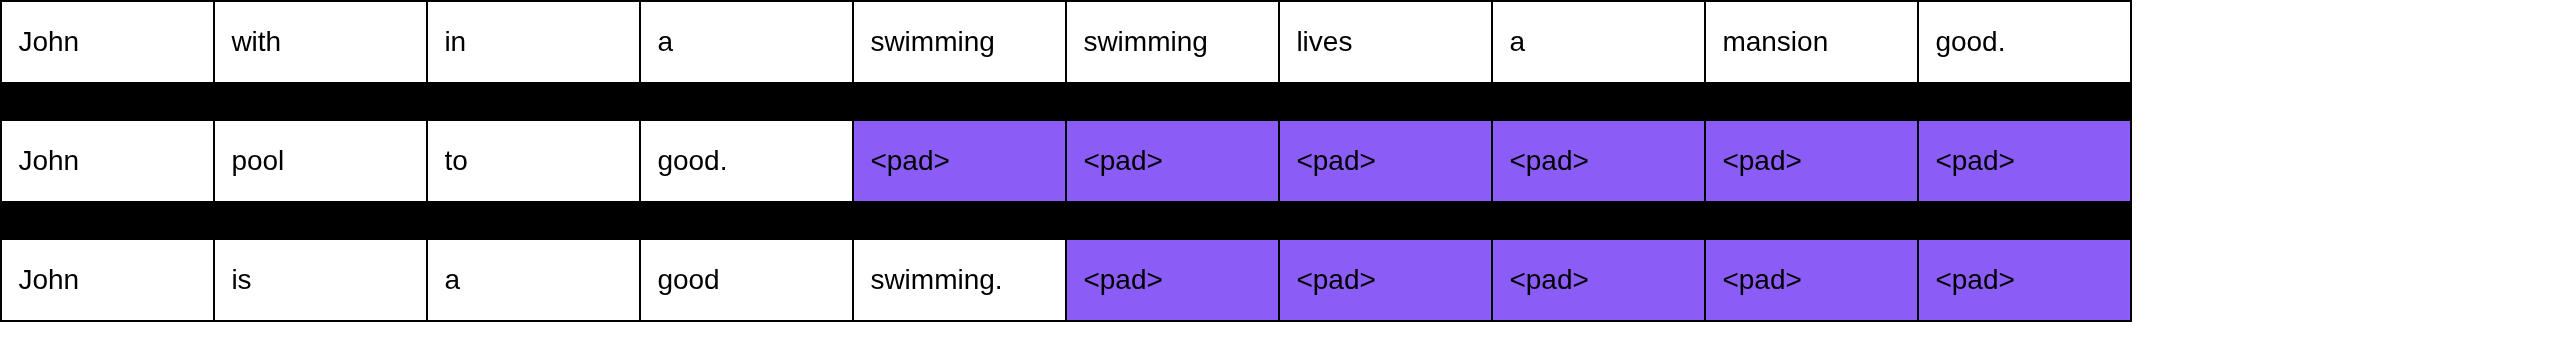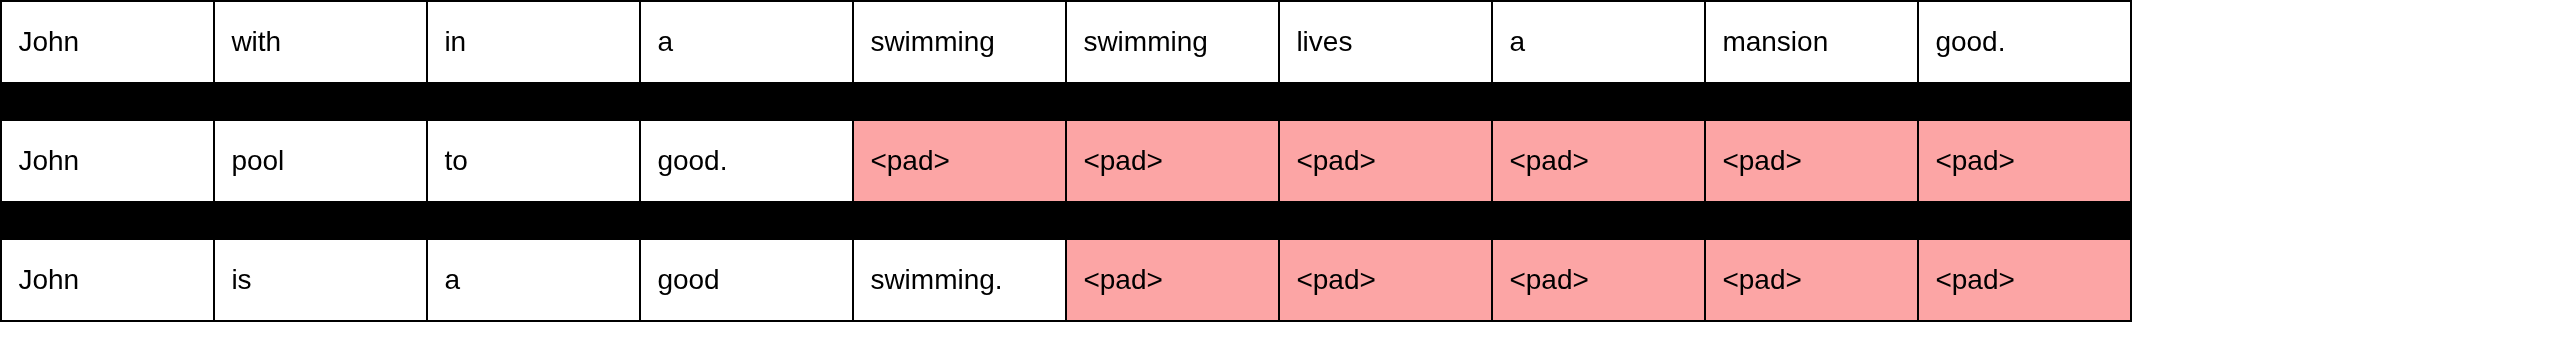--- a/index.html
+++ b/index.html
@@ -24,21 +24,21 @@
     border: 2.3px solid #000;
     padding: 11.7px 16.4px;
     height: 82px;
     box-sizing: border-box;
     vertical-align: middle;
     background: #ffffff;
     overflow: hidden;
     white-space: nowrap;
   }
   table.seq td.pad {
-    background: #fca5a5;
+    background: #8b5cf6;
   }
   .gap {
     height: 35px;
     background: #000000;
     border: none;
     border-left: 2.3px solid #000;
     border-right: 2.3px solid #000;
   }
 </style>
 </head>

